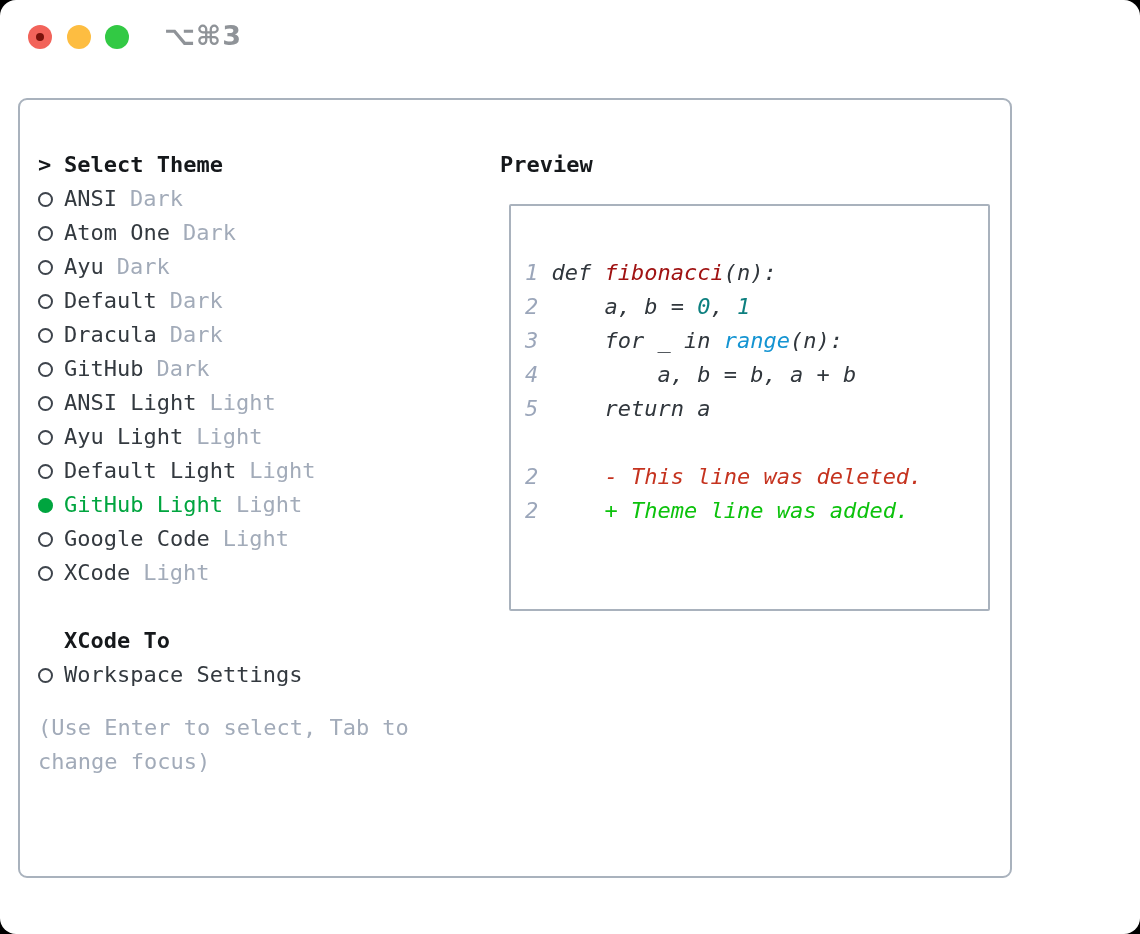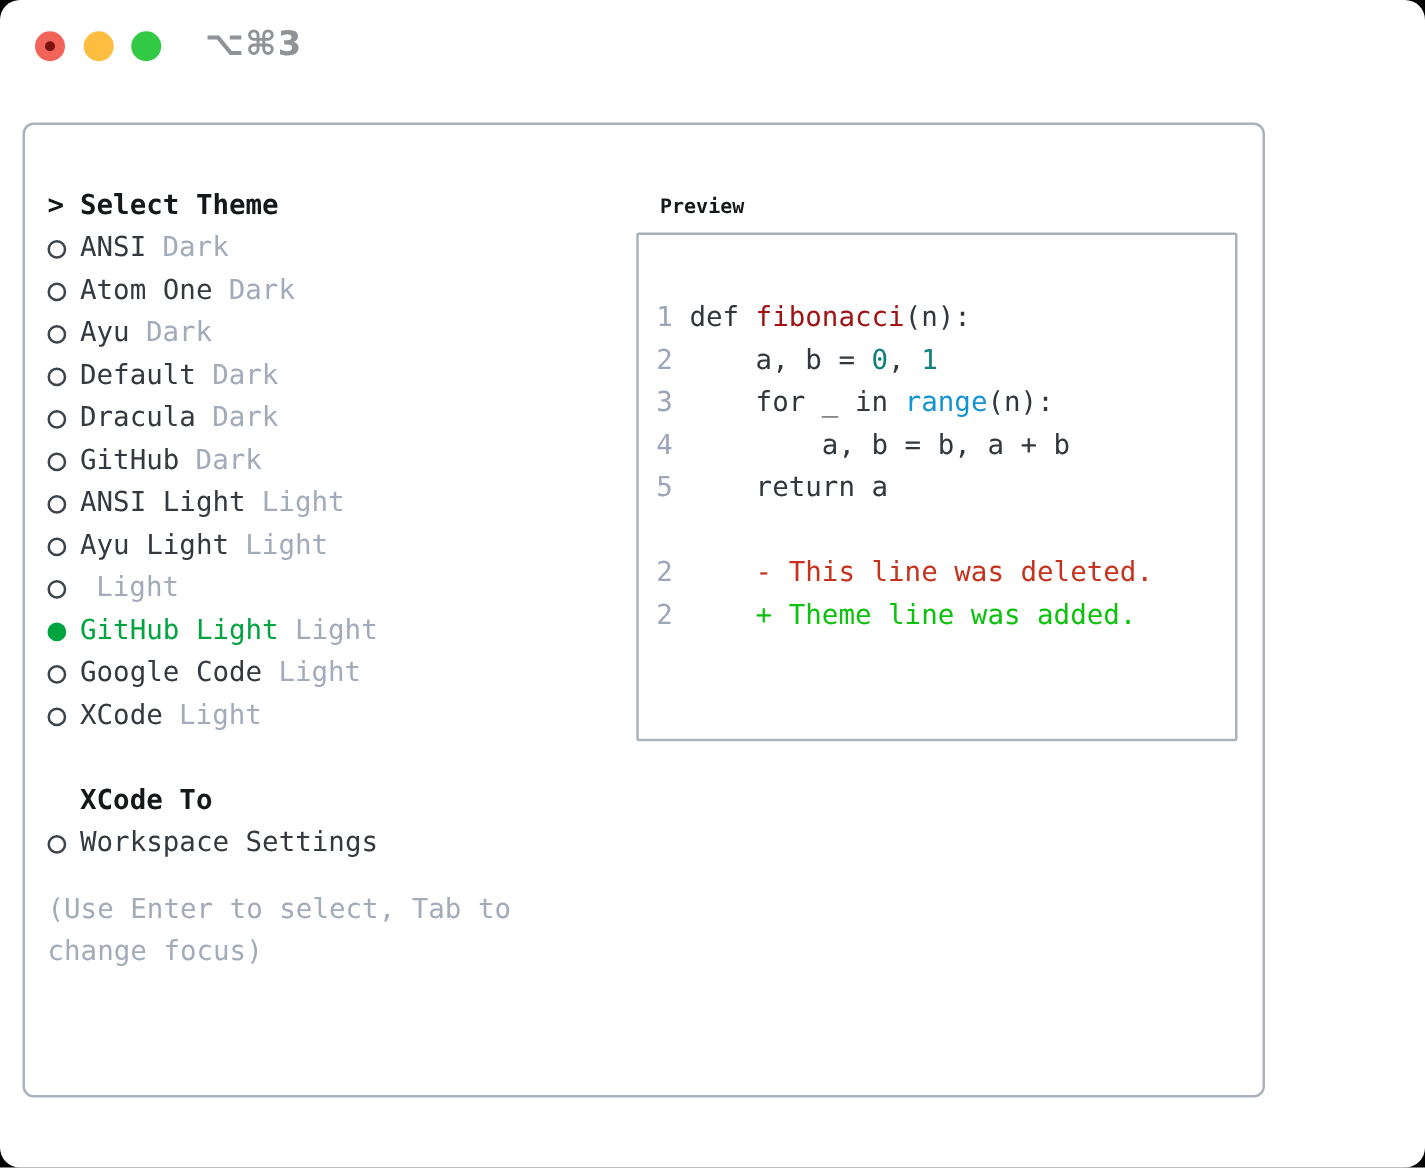--- a/index.html
+++ b/index.html
@@ -63,33 +63,34 @@
   .item-name.selected { color: var(--select-green); }
   .item-tag { color: var(--tag-gray); margin-left: 13px; }
   .apply-section { margin-top: 34px; }
   .help {
     margin-top: 19px; width: 400px;
     color: var(--tag-gray);
   }
 
   
   .preview-title {
-    position: absolute; left: 528px; top: 148px;
-    font-size: 16px; line-height: 34px;
+    position: absolute; left: 500px; top: 148px;
+    font-size: 22px; line-height: 34px;
     font-weight: bold; color: var(--header-black);
   }
   .preview-box {
-    position: absolute; left: 509px; top: 186px;
+    position: absolute; left: 509px; top: 204px;
     width: 481px; height: 407px;
     box-sizing: border-box;
     border: 2px solid var(--border-gray);
     border-radius: 2px;
     padding: 50px 0 0 14px;
     font-size: 22px; line-height: 34px;
     overflow: hidden;
+    font-style: italic;
   }
   .pline { height: 34px; white-space: pre; }
   .ln { color: var(--line-number); }
   .seg-plain    { color: var(--code-plain); }
   .seg-keyword  { color: var(--code-keyword); }
   .seg-function { color: var(--code-function); }
   .seg-number   { color: var(--code-number); }
   .seg-builtin  { color: var(--code-builtin); }
   .diff-group { margin-top: 34px; }
   .diff-context { color: var(--diff-context); }
@@ -118,21 +119,21 @@
 
     <div id="theme-list">
         <div class="row"><span class="marker"><span class="radio"></span></span><span class="item-name">ANSI</span><span class="item-tag">Dark</span></div>
         <div class="row"><span class="marker"><span class="radio"></span></span><span class="item-name">Atom One</span><span class="item-tag">Dark</span></div>
         <div class="row"><span class="marker"><span class="radio"></span></span><span class="item-name">Ayu</span><span class="item-tag">Dark</span></div>
         <div class="row"><span class="marker"><span class="radio"></span></span><span class="item-name">Default</span><span class="item-tag">Dark</span></div>
         <div class="row"><span class="marker"><span class="radio"></span></span><span class="item-name">Dracula</span><span class="item-tag">Dark</span></div>
         <div class="row"><span class="marker"><span class="radio"></span></span><span class="item-name">GitHub</span><span class="item-tag">Dark</span></div>
         <div class="row"><span class="marker"><span class="radio"></span></span><span class="item-name">ANSI Light</span><span class="item-tag">Light</span></div>
         <div class="row"><span class="marker"><span class="radio"></span></span><span class="item-name">Ayu Light</span><span class="item-tag">Light</span></div>
-        <div class="row"><span class="marker"><span class="radio"></span></span><span class="item-tag">Light</span></div>
+        <div class="row"><span class="marker"><span class="radio"></span></span><span class="item-name">Default Light</span><span class="item-tag">Light</span></div>
         <div class="row"><span class="marker"><span class="radio selected"></span></span><span class="item-name selected">GitHub Light</span><span class="item-tag">Light</span></div>
         <div class="row"><span class="marker"><span class="radio"></span></span><span class="item-name">Google Code</span><span class="item-tag">Light</span></div>
         <div class="row"><span class="marker"><span class="radio"></span></span><span class="item-name">XCode</span><span class="item-tag">Light</span></div>
       </div>
 
     <div class="apply-section">
       <div class="row">
         <span class="marker"></span>
         <span class="hdr">XCode To</span>
       </div>

